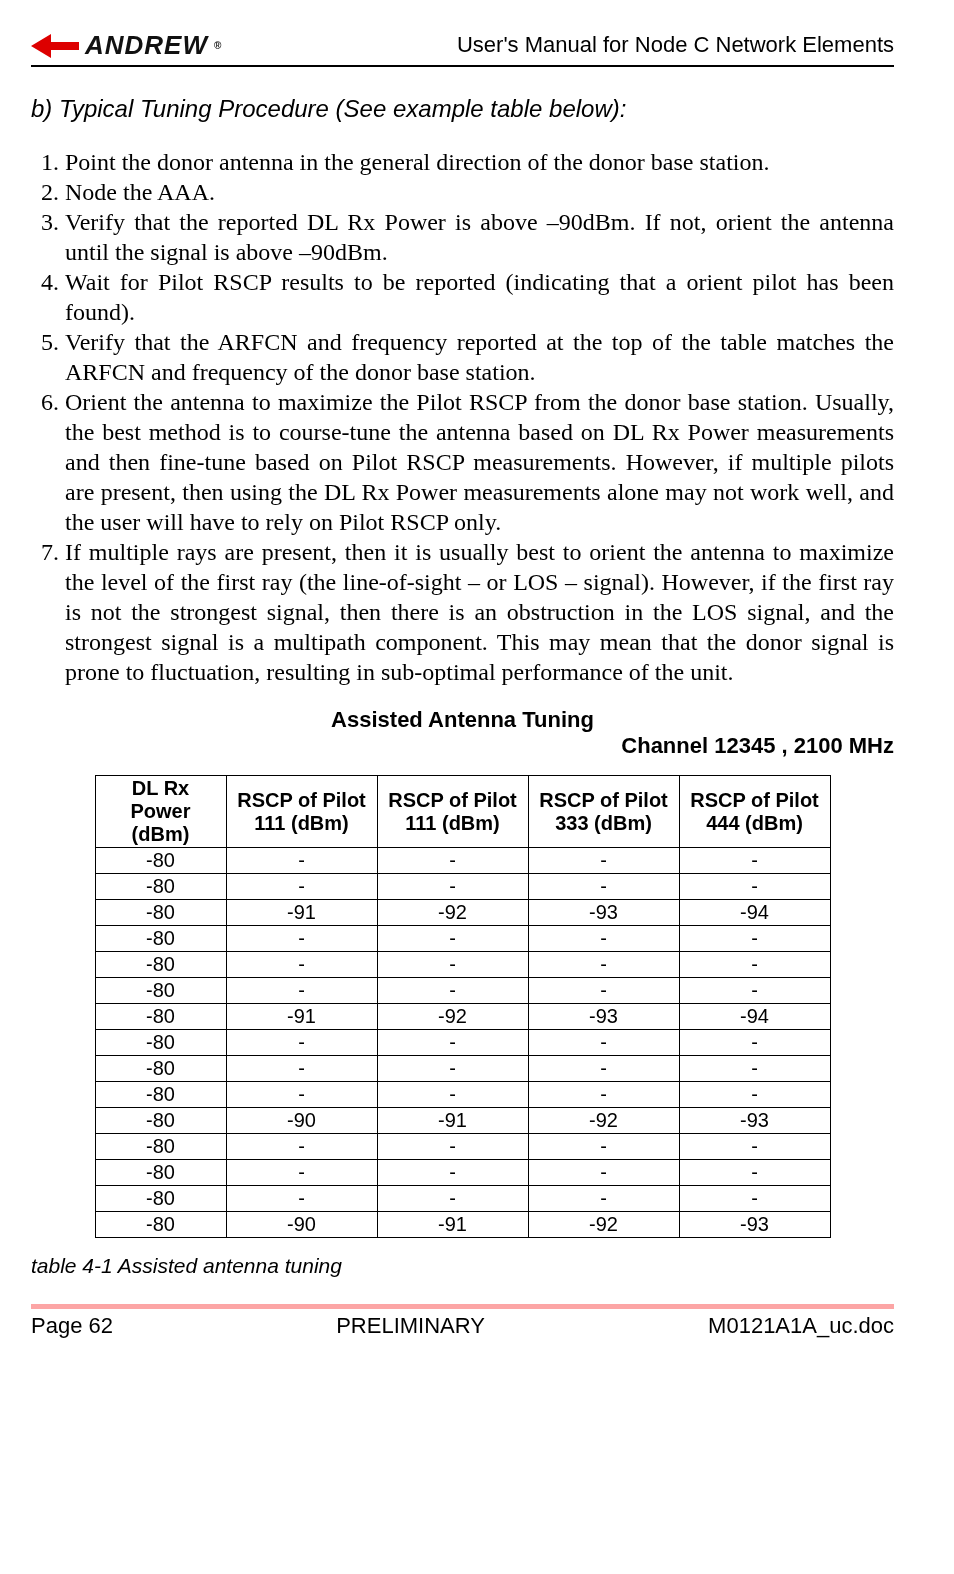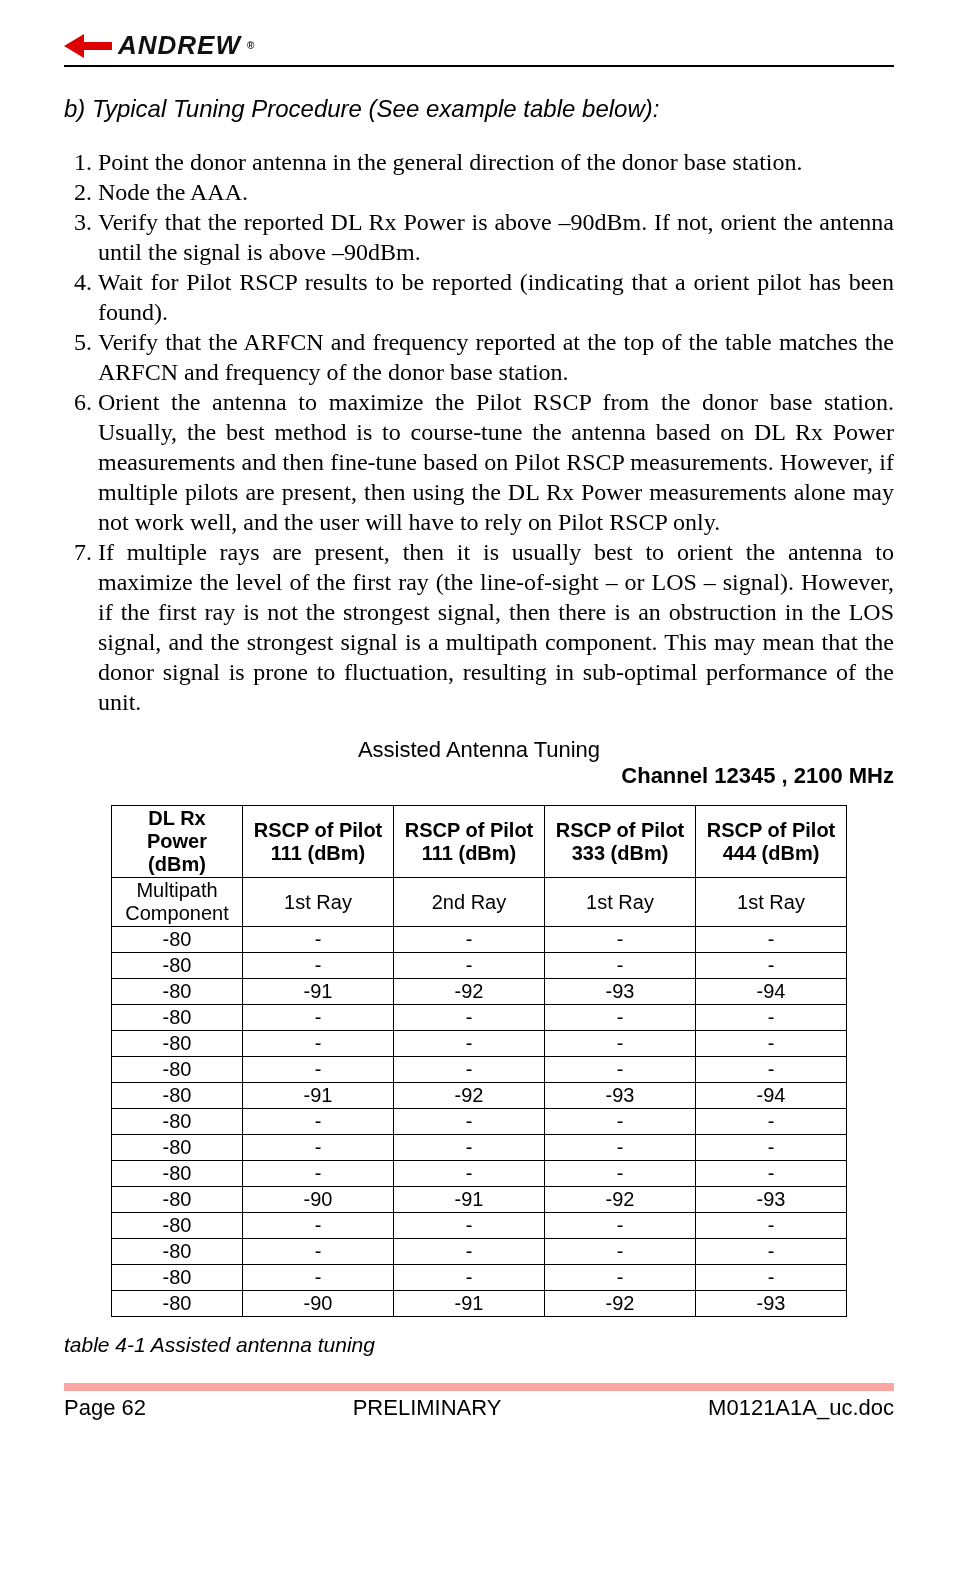--- a/index.html
+++ b/index.html
@@ -4,21 +4,21 @@
 <style>
   body {
     margin: 0;
     padding: 0;
     font-family: Arial, Helvetica, sans-serif;
     background: #fff;
     color: #000;
     width: 954px;
   }
   .page {
-    padding: 30px 60px 20px 64px;
+    padding: 30px 60px 20px 31px;
     box-sizing: border-box;
   }
   .header {
     display: flex;
     justify-content: space-between;
     align-items: flex-start;
     border-bottom: 2px solid #000;
     padding-bottom: 4px;
     margin-bottom: 28px;
   }
@@ -46,21 +46,21 @@
   ol.steps {
     font-size: 24px;
     line-height: 1.25;
     padding-left: 34px;
     margin: 0 0 20px 0;
     font-family: Liberation Serif, serif;
   }
   ol.steps li { margin-bottom: 0px; text-align: justify; }
   .table-title {
     text-align: center;
-    font-weight: normal;
+    font-weight: bold;
     font-size: 22px;
     margin-top: 16px;
   }
   .table-sub {
     text-align: right;
     font-weight: bold;
     font-size: 22px;
     margin-bottom: 2px;
   }
   table.data {
@@ -79,40 +79,41 @@
   }
   .col0 { width: 110px; }
   .coln { width: 130px; }
   .caption {
     text-align: left;
     font-style: italic;
     font-size: 21px;
     margin: 10px 0 16px 0;
   }
   .footer {
-    border-top: 8px solid #fca5a5;
+    border-top: 5px solid #fca5a5;
     display: flex;
     justify-content: space-between;
     font-size: 22px;
     padding-top: 4px;
     margin-top: 26px;
   }
 </style>
 </head>
 <body>
 
 <div class="page">
   <div class="header">
     <div class="logo">
       <svg viewBox="0 0 48 28">
         <polygon points="0,14 20,2 20,10 48,10 48,18 20,18 20,26" fill="#d00"></polygon>
       </svg>
       <span>ANDREW</span>
         <span class="logo-reg">®</span>
     </div>
+    <div class="doc-title">User's Manual for Node C Network Elements</div>
   </div>
 
   <div class="section-heading">b)  Typical Tuning Procedure (See example table below):</div>
 
   <ol class="steps" id="steps-list">
       <li>Point the donor antenna in the general direction of the donor base station.</li>
       <li>Node the AAA.</li>
       <li>Verify that the reported DL Rx Power is above –90dBm.  If not, orient the antenna until the signal is above –90dBm.</li>
       <li>Wait for Pilot RSCP results to be reported (indicating that a orient pilot has been found).</li>
       <li>Verify that the ARFCN and frequency reported at the top of the table matches the ARFCN and frequency of the donor base station.</li>
@@ -125,27 +126,20 @@
 
   <table class="data">
     <thead>
       <tr id="hdr-row">
           <th class="col0">DL Rx Power (dBm)</th>
           <th class="coln">RSCP of Pilot 111 (dBm)</th>
           <th class="coln">RSCP of Pilot 111 (dBm)</th>
           <th class="coln">RSCP of Pilot 333 (dBm)</th>
           <th class="coln">RSCP of Pilot 444 (dBm)</th>
         </tr>
-      <tr id="sub-row">
-          <td>Multipath Component</td>
-          <td>1st Ray</td>
-          <td>2nd Ray</td>
-          <td>1st Ray</td>
-          <td>1st Ray</td>
-        </tr>
     </thead>
     <tbody id="tbody">
         <tr>
           <td>-80</td>
           <td>-</td>
           <td>-</td>
           <td>-</td>
           <td>-</td>
         </tr>
         <tr>

